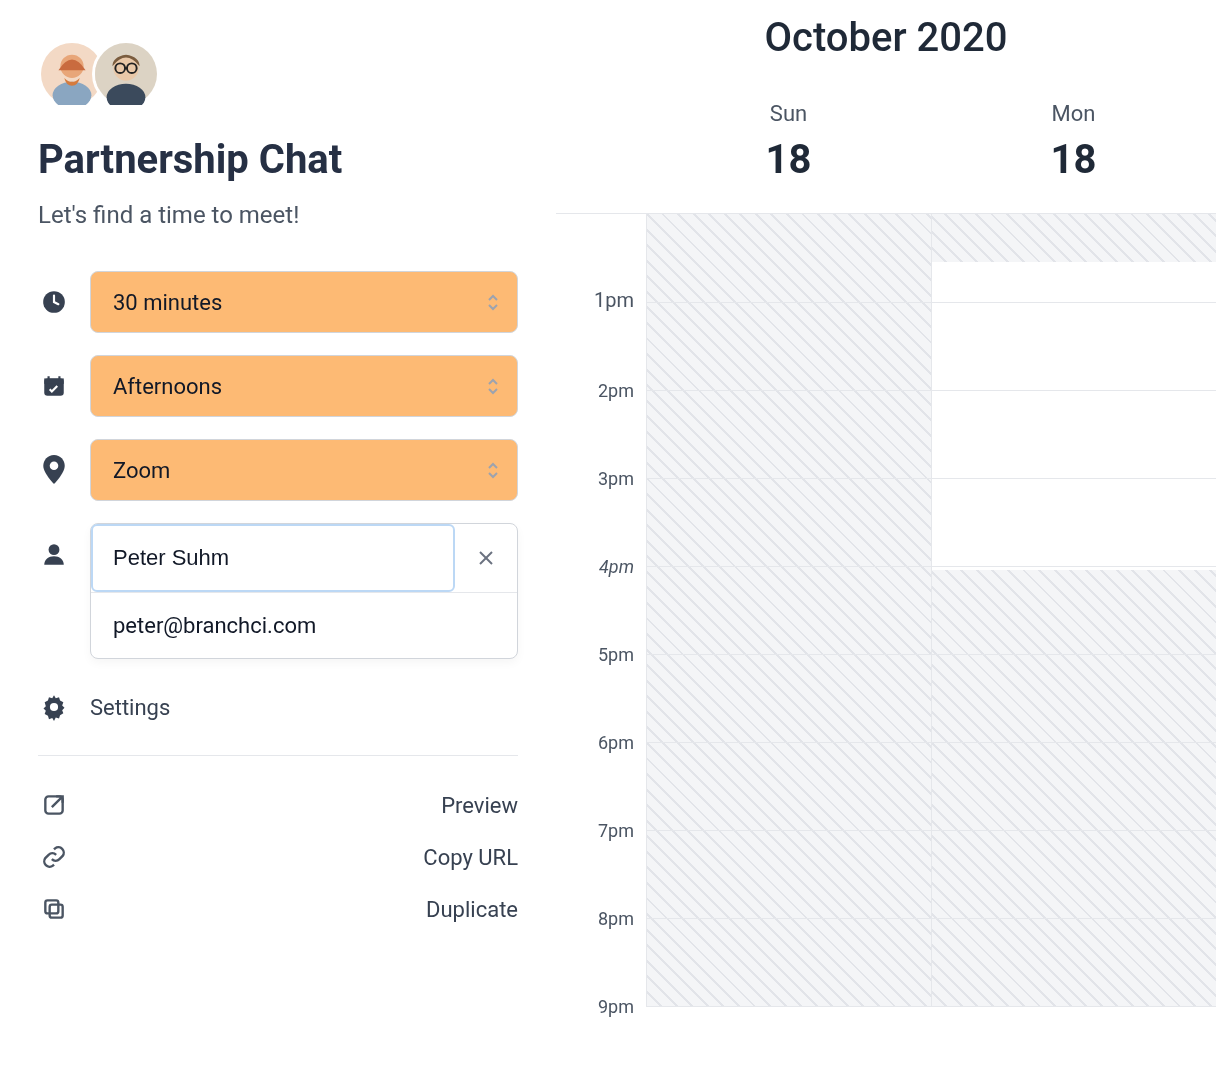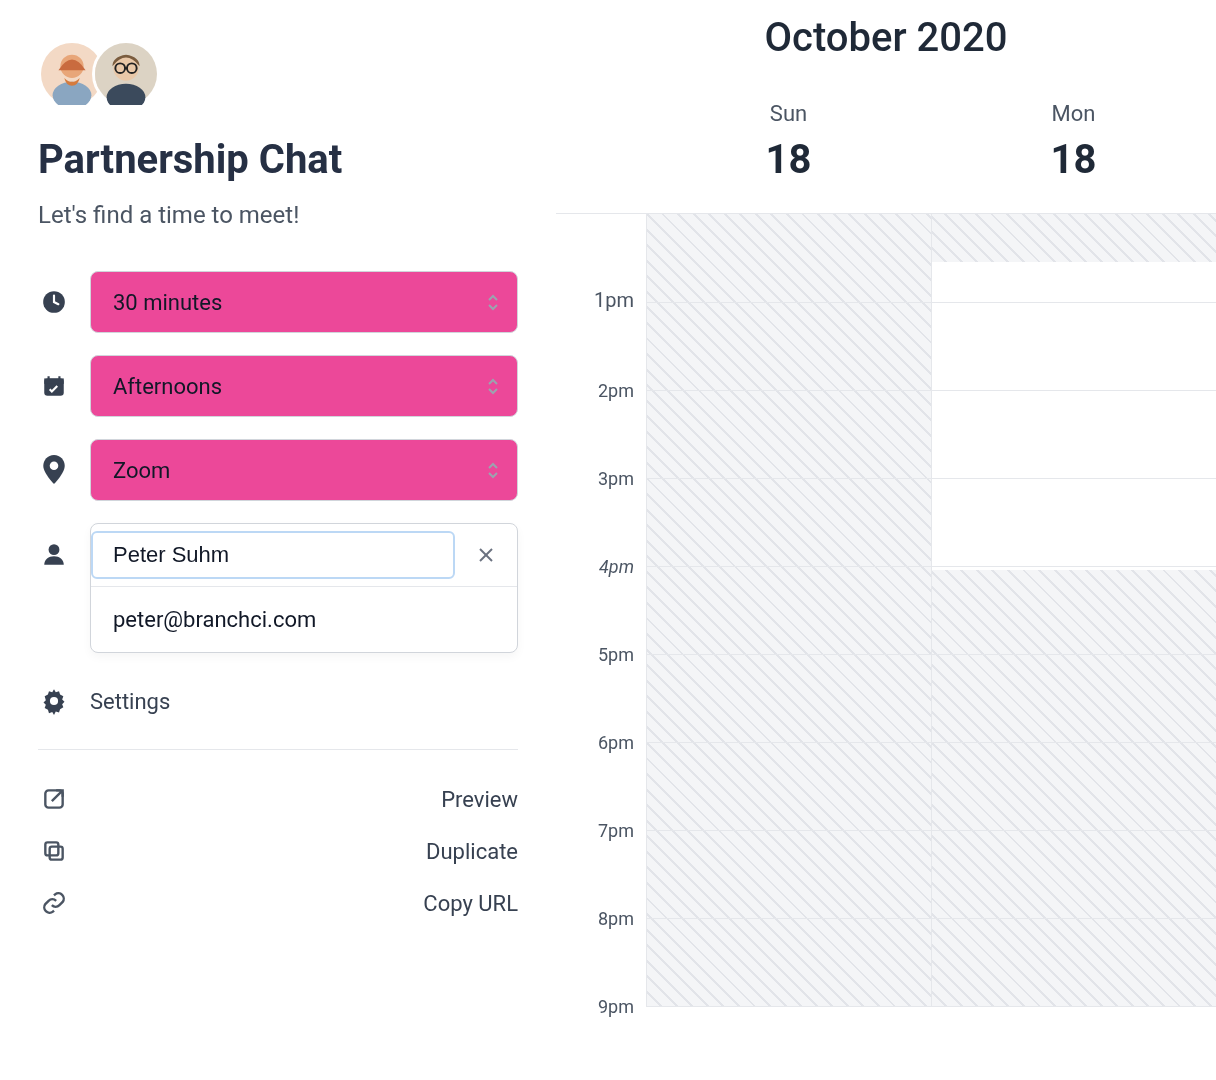--- a/index.html
+++ b/index.html
@@ -62,21 +62,21 @@
   .select {
     flex: 1;
     border: 1px solid #d1d5db;
     border-radius: 8px;
     height: 62px;
     display: flex;
     align-items: center;
     padding: 0 22px;
     font-size: 22px;
     color: #111827;
-    background: #ec4899;
+    background: #fdba74;
     position: relative;
     cursor: pointer;
   }
   .select .arrows {
     position: absolute;
     right: 18px;
     display: flex;
     flex-direction: column;
     gap: 1px;
     color: #9ca3af;
@@ -91,21 +91,21 @@
     box-shadow: 0 4px 10px rgba(0,0,0,0.04);
   }
   .input-top {
     display: flex;
     align-items: center;
   }
   .input-field {
     flex: 1;
     border: 2px solid #bcd8f5;
     border-radius: 6px;
-    height: 48px;
+    height: 68px;
     padding: 0 20px;
     font-size: 22px;
     color: #111827;
     outline: none;
     margin: 0;
   }
   .clear-btn {
     width: 62px;
     height: 62px;
     display: flex;
@@ -344,35 +344,35 @@
           <rect x="4" y="4" width="16" height="16" rx="3"></rect>
           <path d="M10 14L20 4M14 4h6v6"></path>
         </svg>
     </div>
     <span>Preview</span>
   </div>
 
   <div class="action-row">
     <div class="icon">
       <svg width="26" height="26" viewBox="0 0 24 24" fill="none" stroke="#4b5563" stroke-width="2.2">
+          <path d="M10 14a5 5 0 0 0 7 0l3-3a5 5 0 0 0-7-7l-1 1"></path>
+          <path d="M14 10a5 5 0 0 0-7 0l-3 3a5 5 0 0 0 7 7l1-1"></path>
+        </svg>
+    </div>
+    <span>Copy URL</span>
+  </div>
+
+  <div class="action-row">
+    <div class="icon">
+      <svg width="26" height="26" viewBox="0 0 24 24" fill="none" stroke="#4b5563" stroke-width="2.2">
           <rect x="8" y="8" width="12" height="12" rx="2"></rect>
           <rect x="4" y="4" width="12" height="12" rx="2"></rect>
         </svg>
     </div>
     <span>Duplicate</span>
-  </div>
-
-  <div class="action-row">
-    <div class="icon">
-      <svg width="26" height="26" viewBox="0 0 24 24" fill="none" stroke="#4b5563" stroke-width="2.2">
-          <path d="M10 14a5 5 0 0 0 7 0l3-3a5 5 0 0 0-7-7l-1 1"></path>
-          <path d="M14 10a5 5 0 0 0-7 0l-3 3a5 5 0 0 0 7 7l1-1"></path>
-        </svg>
-    </div>
-    <span>Copy URL</span>
   </div>
 </div>
 
 <div class="right">
   <div class="cal-title">October 2020</div>
   <div class="days-header">
     <div class="day-col">
       <div class="day-name">Sun</div>
       <div class="day-num">18</div>
     </div>

